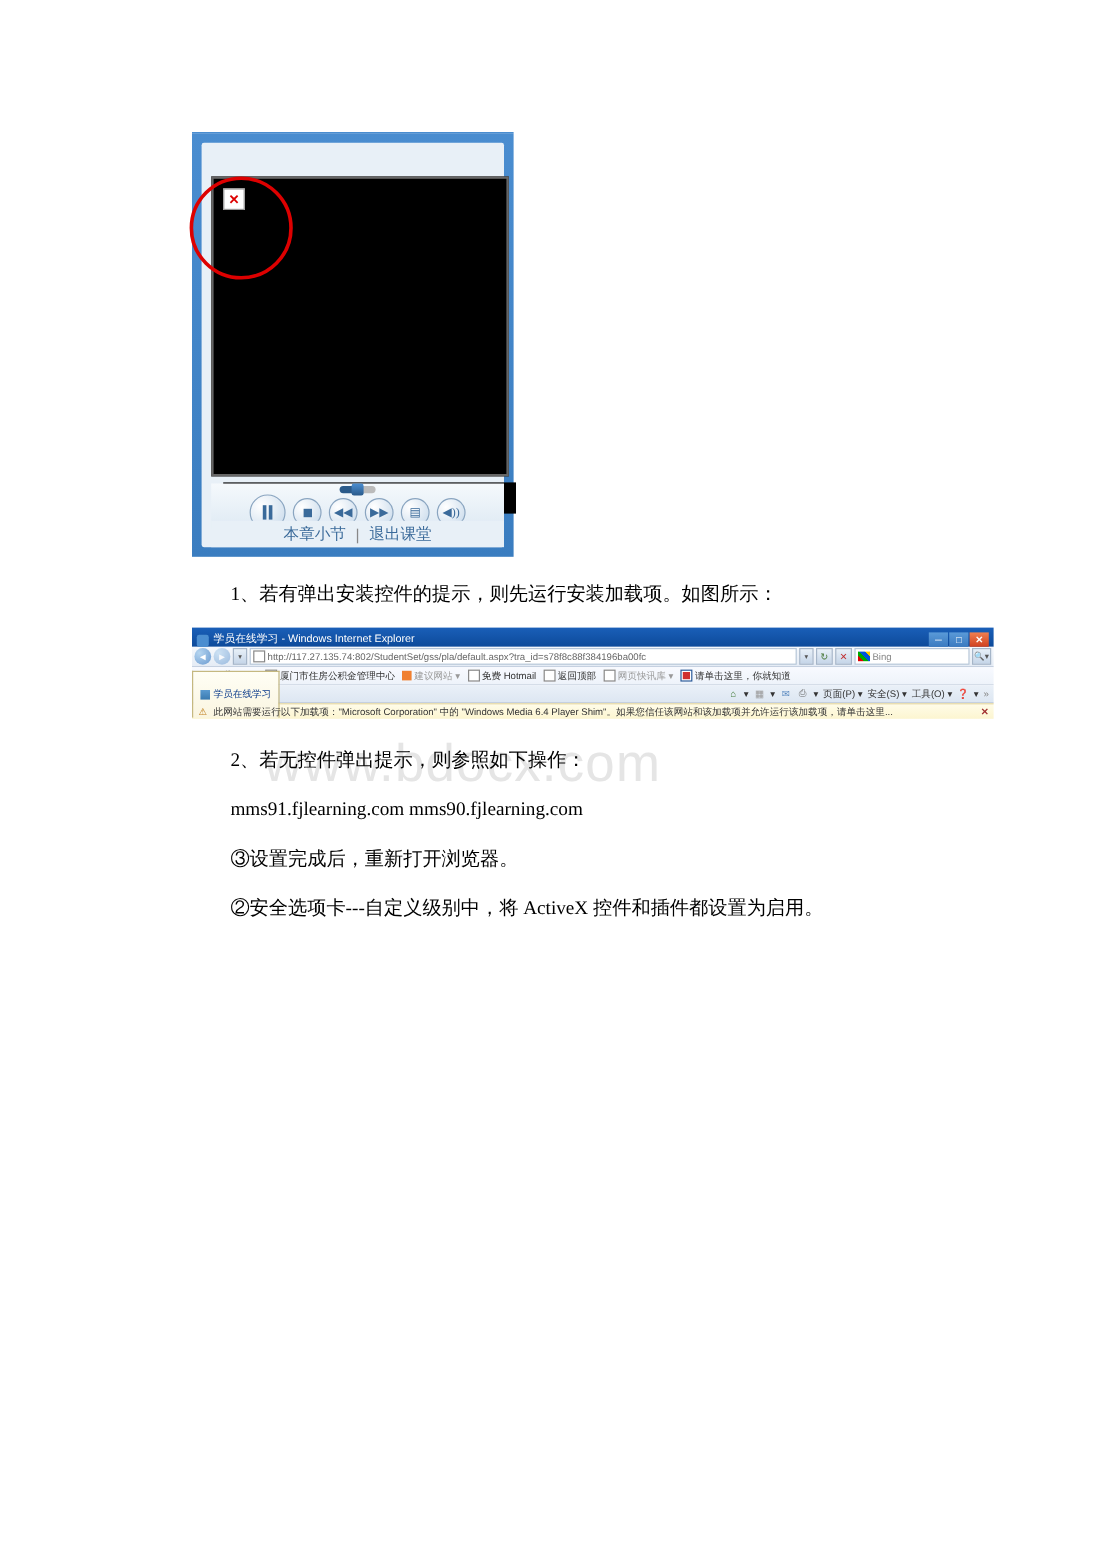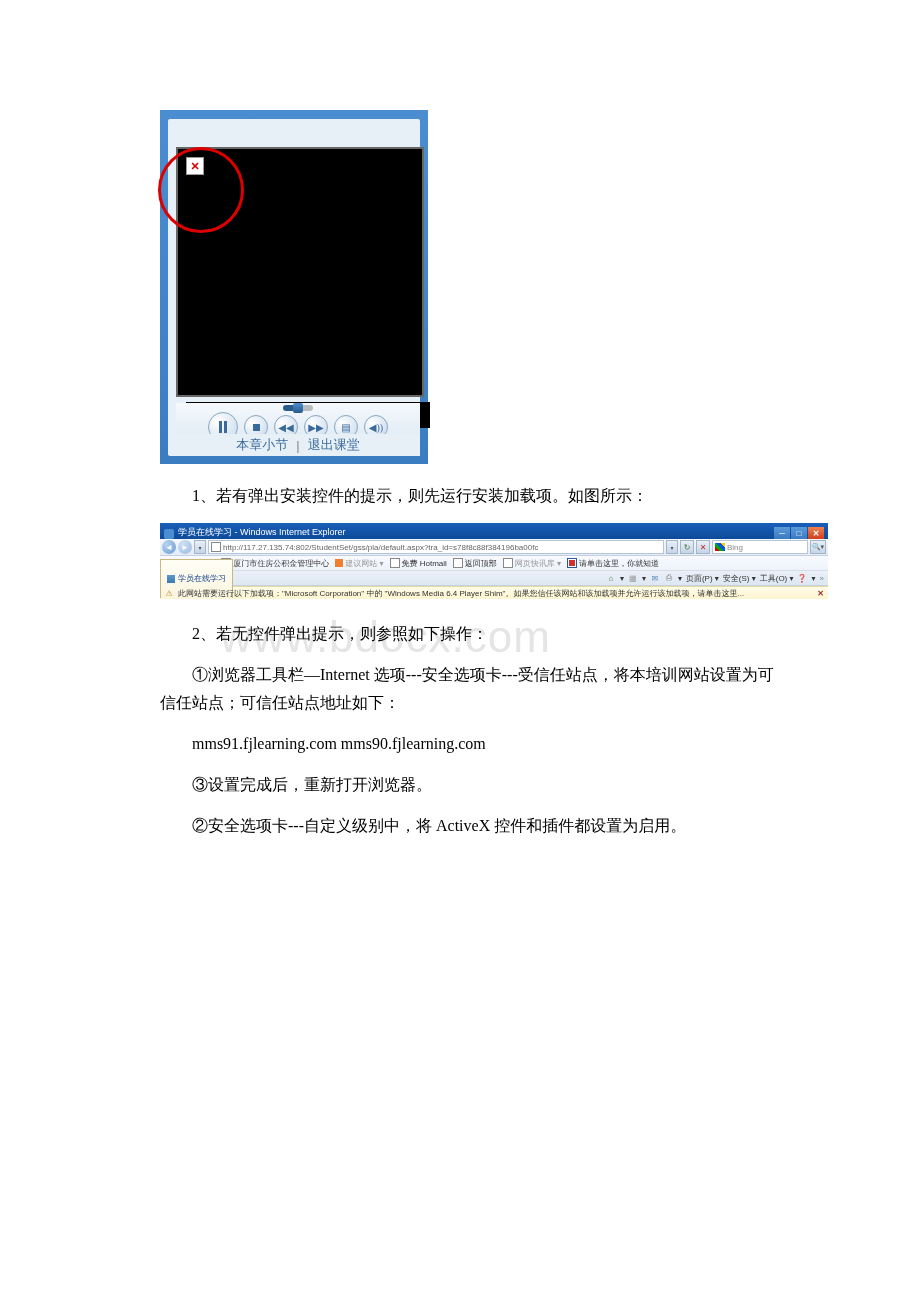--- a/index.html
+++ b/index.html
@@ -188,18 +188,17 @@
       <span>此网站需要运行以下加载项："Microsoft Corporation" 中的 "Windows Media 6.4 Player Shim"。如果您信任该网站和该加载项并允许运行该加载项，请单击这里...</span>
       <span class="close-x">✕</span>
     </div>
   </div>
 
   <div style="position:relative">
     <span style="position:absolute;left:60px;top:-8px;font-family:Arial,sans-serif;font-size:44px;font-weight:normal;color:#e5e5e5;letter-spacing:1px;z-index:-1;white-space:nowrap">www.bdocx.com</span>
     <p class="para" style="position:relative">2、若无控件弹出提示，则参照如下操作：</p>
   </div>
 
-  <p class="para">①浏览器工具栏—Internet 选项---安全选项卡---受信任站点，将本培训网站设置为可信任站点；可信任站点地址如下：</p>
   <p class="para">mms91.fjlearning.com mms90.fjlearning.com</p>
   <p class="para">③设置完成后，重新打开浏览器。</p>
   <p class="para">②安全选项卡---自定义级别中，将 ActiveX 控件和插件都设置为启用。</p>
 
 </div>
 
 </body></html>

